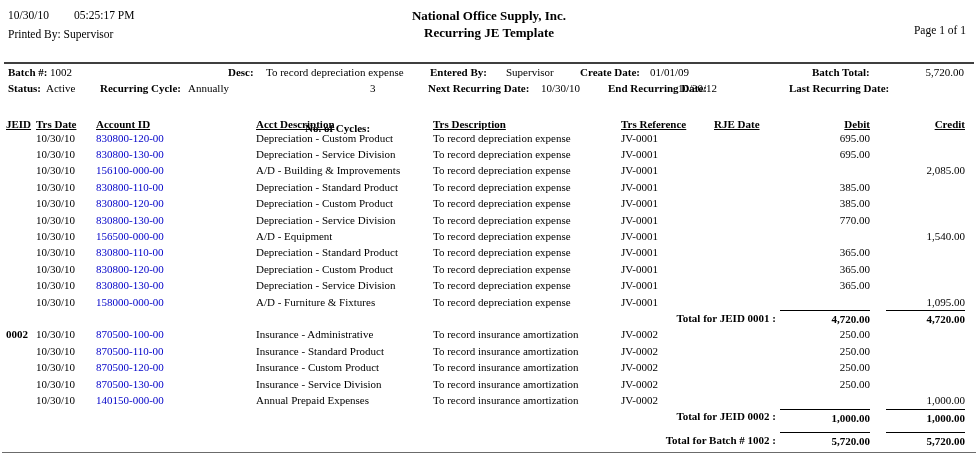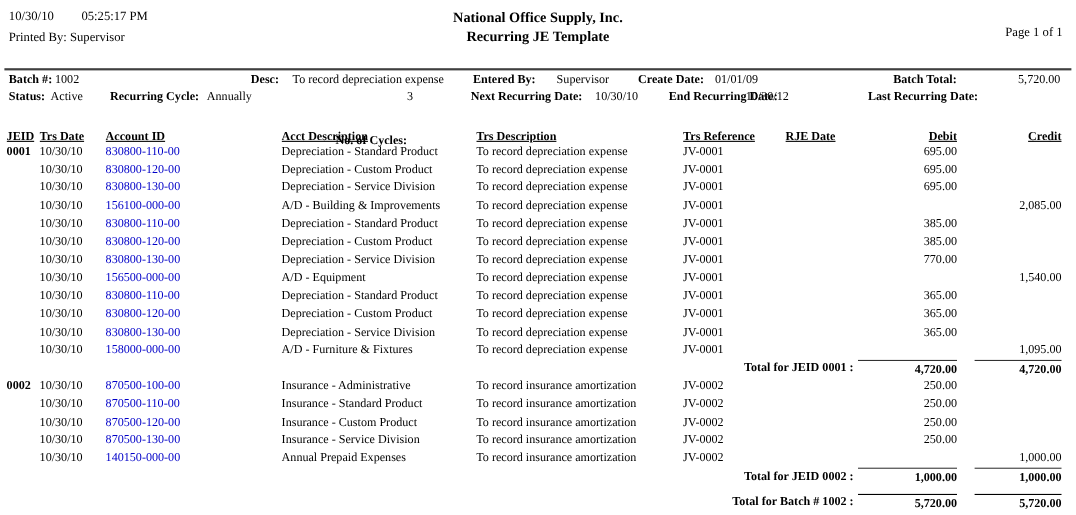--- a/index.html
+++ b/index.html
@@ -118,31 +118,20 @@
         <th>Acct Description</th>
         <th>Trs Description</th>
         <th>Trs Reference</th>
         <th>RJE Date</th>
         <th class="num debit">Debit</th>
         <th class="num credit">Credit</th>
       </tr>
     </thead>
     <tbody>
         <tr>
-          <td class="jeid">0001</td>
-          <td>10/30/10</td>
-          <td class="acct-link">830800-110-00</td>
-          <td>Depreciation - Standard Product</td>
-          <td>To record depreciation expense</td>
-          <td>JV-0001</td>
-          <td></td>
-          <td class="num debit">695.00</td>
-          <td class="num credit"></td>
-        </tr>
-        <tr>
           <td class="jeid"></td>
           <td>10/30/10</td>
           <td class="acct-link">830800-120-00</td>
           <td>Depreciation - Custom Product</td>
           <td>To record depreciation expense</td>
           <td>JV-0001</td>
           <td></td>
           <td class="num debit">695.00</td>
           <td class="num credit"></td>
         </tr>

